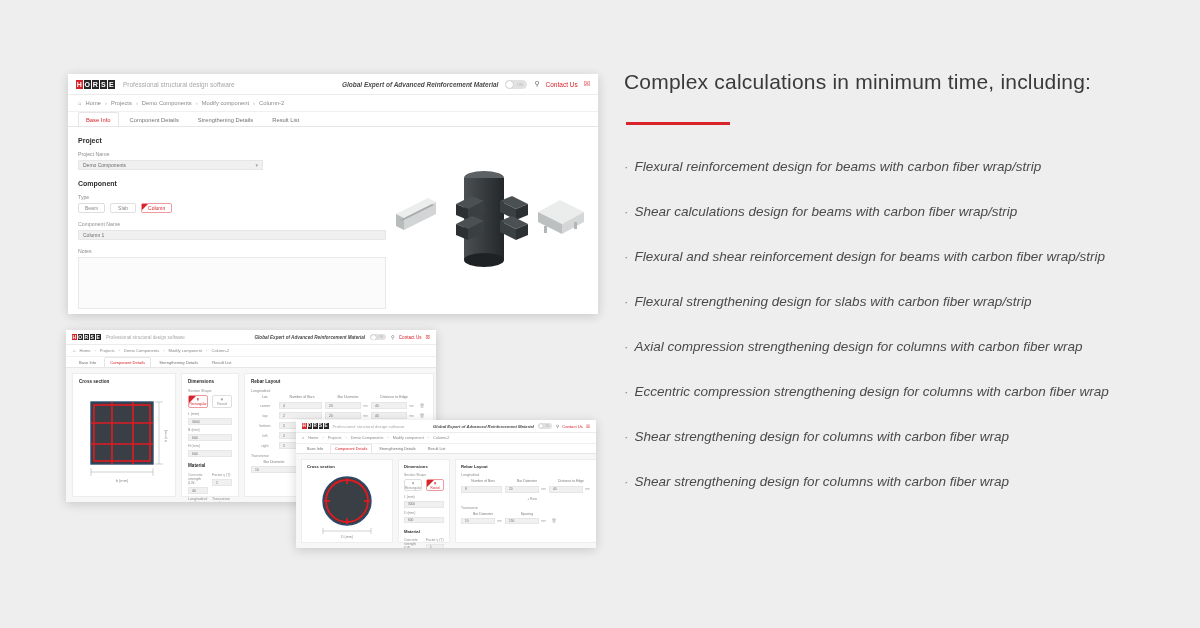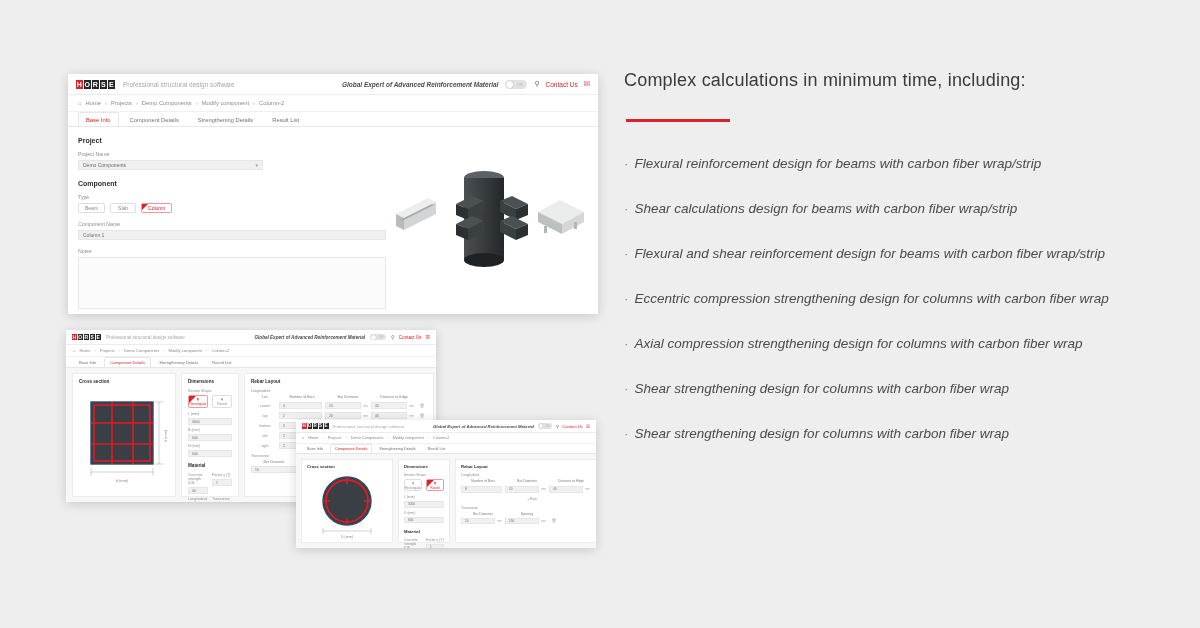--- a/index.html
+++ b/index.html
@@ -194,21 +194,21 @@
   .rtable{width:100%;}
   .rrow{display:flex;align-items:center;}
   .rcell{box-sizing:border-box;}
   .rhead{color:#7d7d7d;text-align:center;}
 
   
   .right{
     position:absolute;left:624px;top:70px;width:560px;
   }
   .hero-title{
-    font-size:18px;color:#3a3a3a;font-weight:normal;
+    font-size:21px;color:#3a3a3a;font-weight:normal;
     margin:0;letter-spacing:.2px;
   }
   .rule{
     width:104px;height:3px;background:#d8232a;
     margin:28px 0 0 2px;
   }
   .bullets{margin:34px 0 0 0;padding:0;list-style:none;font-style:italic;}
   .bullets li{
     font-size:13.5px;color:#4a4a4a;
     margin-bottom:30px;white-space:nowrap;
@@ -769,20 +769,21 @@
     </div>
   </div>
 
   <div class="right">
     <h1 class="hero-title">Complex calculations in minimum time, including:</h1>
     <div class="rule"></div>
     <ul class="bullets">
       <li><span class="dot">·</span><span>Flexural reinforcement design for beams with carbon fiber wrap/strip</span></li>
       <li><span class="dot">·</span><span>Shear calculations design for beams with carbon fiber wrap/strip</span></li>
       <li><span class="dot">·</span><span>Flexural and shear reinforcement design for beams with carbon fiber wrap/strip</span></li>
+      <li><span class="dot">·</span><span>Flexural strengthening design for slabs with carbon fiber wrap/strip</span></li>
+      <li><span class="dot">·</span><span>Axial compression strengthening design for columns with carbon fiber wrap</span></li>
       <li><span class="dot">·</span><span>Eccentric compression strengthening design for columns with carbon fiber wrap</span></li>
-      <li><span class="dot">·</span><span>Axial compression strengthening design for columns with carbon fiber wrap</span></li>
       <li><span class="dot">·</span><span>Shear strengthening design for columns with carbon fiber wrap</span></li>
       <li><span class="dot">·</span><span>Shear strengthening design for columns with carbon fiber wrap</span></li>
     </ul>
   </div>
 
 </div>
 
 </body></html>

